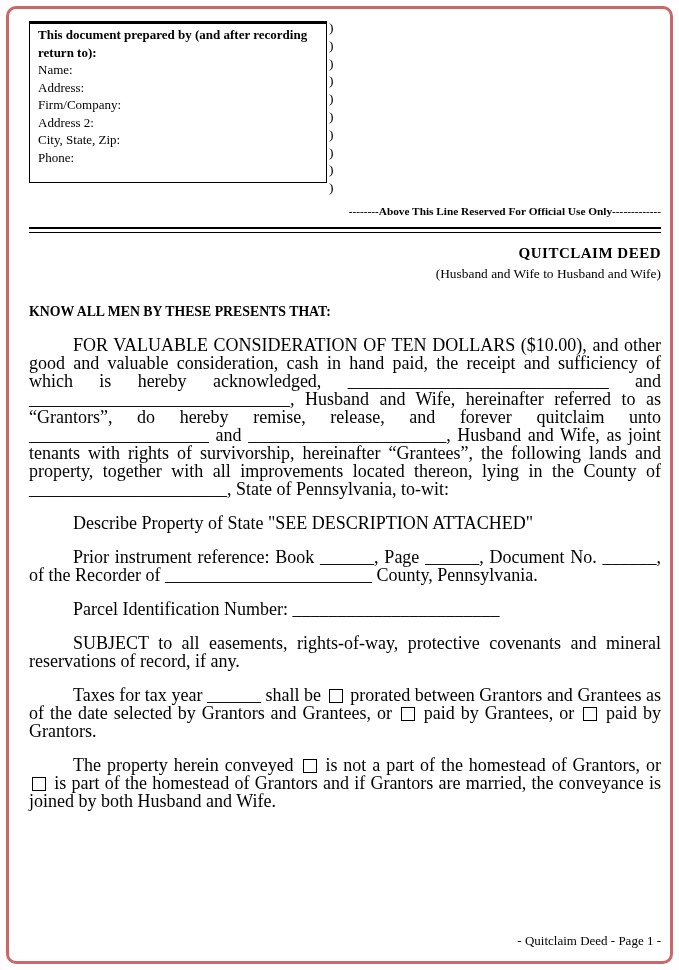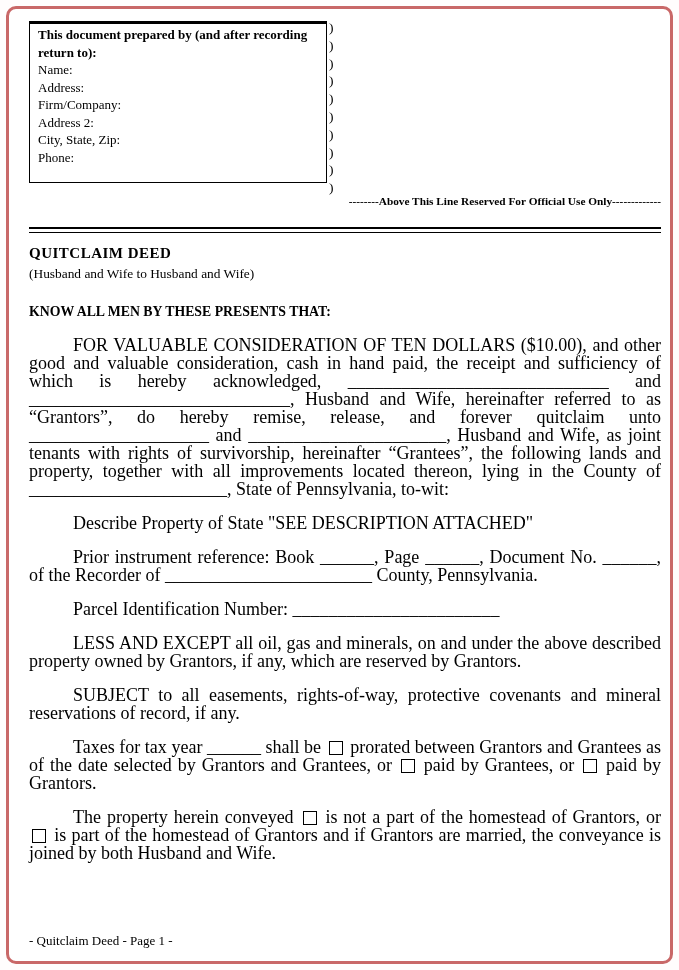--- a/index.html
+++ b/index.html
@@ -45,34 +45,34 @@
   .prepared-box .box-field { font-weight: normal; }
   .paren-col {
     position: absolute;
     left: 300px; top: 0;
     font-size: 13.5px;
     line-height: 17.8px;
     white-space: pre-line;
   }
   .reserved-line {
     position: absolute;
-    left: 298px; right: 0; top: 176px;
+    left: 298px; right: 0; top: 186px;
     font-size: 11.3px;
     font-weight: bold;
     text-align: right;
     white-space: nowrap;
   }
   .rule {
     flex: 0 0 auto;
     height: 3px;
     border-top: 2.5px solid #000;
     border-bottom: 1px solid #000;
     margin-top: 2px;
   }
-  .title-block { text-align: left; margin-top: 12px; flex: 0 0 auto; }
+  .title-block { text-align: right; margin-top: 12px; flex: 0 0 auto; }
   .deed-title { font-size: 15px; font-weight: bold; letter-spacing: 0.5px; }
   .deed-subtitle { font-size: 13.4px; margin-top: 4px; }
   .presents-heading {
     font-size: 13.8px;
     font-weight: bold;
     margin-top: 22px;
     flex: 0 0 auto;
   }
   .para {
     font-size: 18px;
@@ -86,21 +86,21 @@
     display: inline-block;
     width: 12px;
     height: 12px;
     border: 1px solid #000;
     background: #fff;
     vertical-align: -1.5px;
     margin: 0 3px;
   }
   .footer {
     margin-top: auto;
-    text-align: left;
+    text-align: right;
     font-size: 13px;
     flex: 0 0 auto;
   }
 </style>
 </head>
 <body>
 
 <div class="page">
 
   <div class="top-section">
@@ -136,21 +136,20 @@
   <div class="presents-heading">KNOW ALL MEN BY THESE PRESENTS THAT:</div>
 
   <div class="para">FOR VALUABLE CONSIDERATION OF TEN DOLLARS ($10.00), and other good and valuable consideration, cash in hand paid, the receipt and sufficiency of which is hereby acknowledged, _____________________________ and _____________________________, Husband and Wife, hereinafter referred to as “Grantors”, do hereby remise, release, and forever quitclaim unto ____________________ and ______________________, Husband and Wife, as joint tenants with rights of survivorship, hereinafter “Grantees”, the following lands and property, together with all improvements located thereon, lying in the County of ______________________, State of Pennsylvania, to-wit:</div>
 
   <div class="para">Describe Property of State "SEE DESCRIPTION ATTACHED"</div>
 
   <div class="para">Prior instrument reference: Book ______, Page ______, Document No. ______, of the Recorder of _______________________ County, Pennsylvania.</div>
 
   <div class="para">Parcel Identification Number: _______________________</div>
 
-  <div class="para">LESS AND EXCEPT all oil, gas and minerals, on and under the above described property owned by Grantors, if any, which are reserved by Grantors.</div>
 
   <div class="para">SUBJECT to all easements, rights-of-way, protective covenants and mineral reservations of record, if any.</div>
 
 
   <div class="para">Taxes for tax year ______ shall be <span class="checkbox"></span> prorated between Grantors and Grantees as of the date selected by Grantors and Grantees, or <span class="checkbox"></span> paid by Grantees, or <span class="checkbox"></span> paid by Grantors.</div>
 
   <div class="para">The property herein conveyed <span class="checkbox"></span> is not a part of the homestead of Grantors, or <span class="checkbox"></span> is part of the homestead of Grantors and if Grantors are married, the conveyance is joined by both Husband and Wife.</div>
 
   <div class="footer">- Quitclaim Deed - Page 1 -</div>
 

